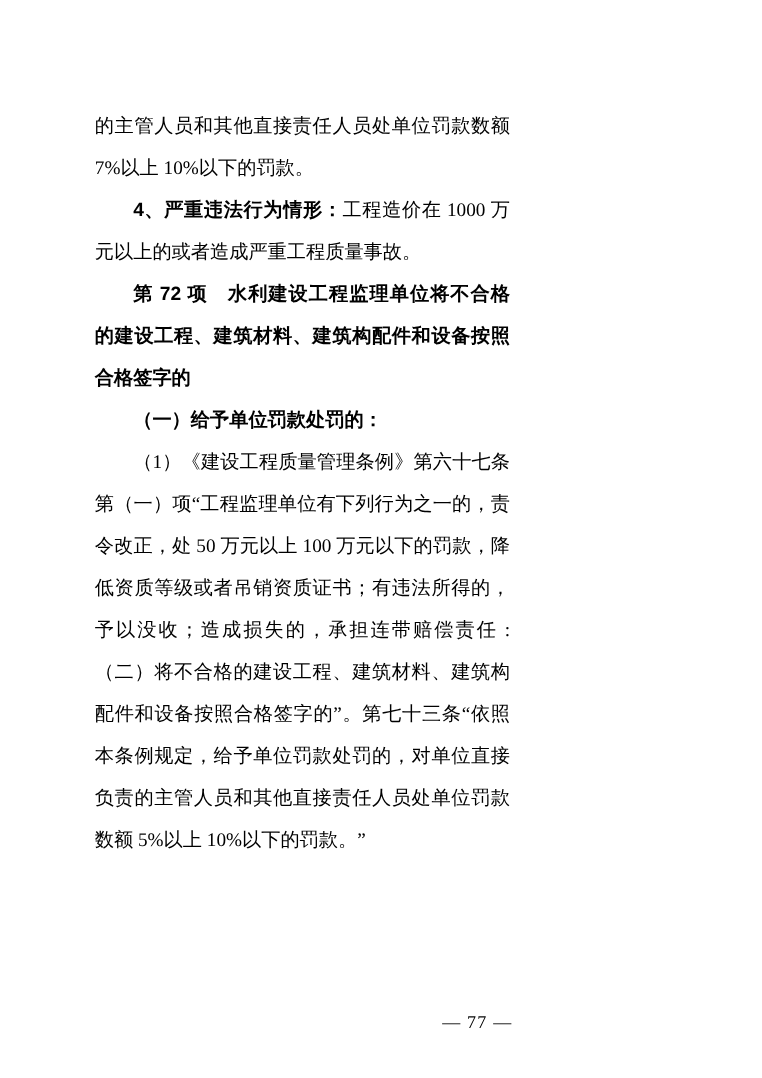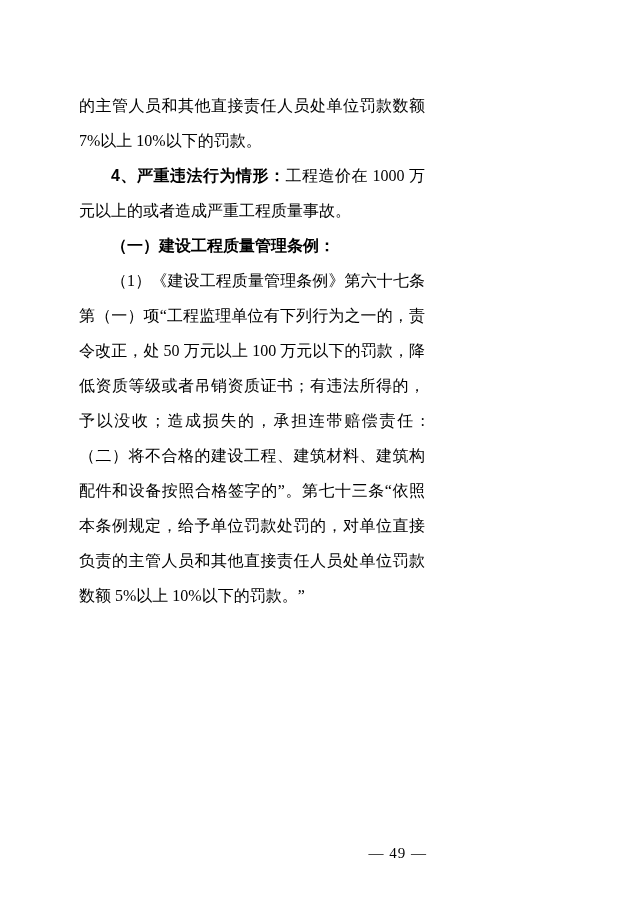--- a/index.html
+++ b/index.html
@@ -52,19 +52,20 @@
     letter-spacing: 1px;
   }
 </style>
 </head>
 <body>
 
 <div class="page">
   <div class="doc-body" id="doc-body">
       <p class=""><span class="run-normal">的主管人员和其他直接责任人员处单位罚款数额 7%以上 10%以下的罚款。</span></p>
       <p class="indent"><span class="run-bold">4、严重违法行为情形：</span><span class="run-normal">工程造价在 1000 万元以上的或者造成严重工程质量事故。</span></p>
-      <p class="indent"><span class="run-bold">（一）建设工程质量管理条例：</span></p>
+      <p class="indent"><span class="run-bold">第 72 项　水利建设工程监理单位将不合格的建设工程、建筑材料、建筑构配件和设备按照合格签字的</span></p>
+      <p class="indent"><span class="run-bold">（一）给予单位罚款处罚的：</span></p>
       <p class="indent"><span class="run-normal">（1）《建设工程质量管理条例》第六十七条第（一）项“工程监理单位有下列行为之一的，责令改正，处 50 万元以上 100 万元以下的罚款，降低资质等级或者吊销资质证书；有违法所得的，予以没收；造成损失的，承担连带赔偿责任 :（二）将不合格的建设工程、建筑材料、建筑构配件和设备按照合格签字的”。第七十三条“依照本条例规定，给予单位罚款处罚的，对单位直接负责的主管人员和其他直接责任人员处单位罚款数额 5%以上 10%以下的罚款。”</span></p>
     </div>
   <div class="footer">
-    <span>— 49 —</span>
+    <span>— 77 —</span>
   </div>
 </div>
 
 </body></html>

